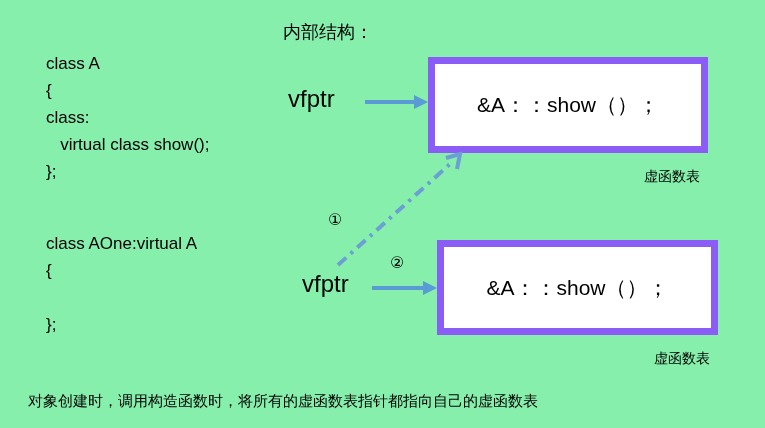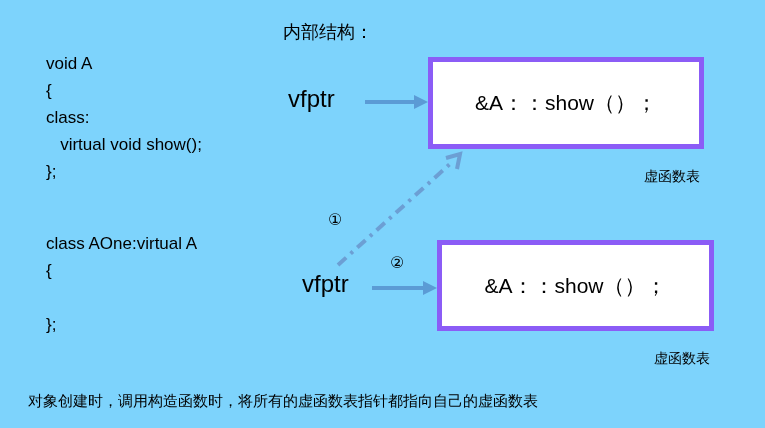--- a/index.html
+++ b/index.html
@@ -4,21 +4,21 @@
 <style>
   html, body { margin: 0; padding: 0; }
   body {
     font-family: "Liberation Sans", "DejaVu Sans", sans-serif;
     background: #ffffff;
   }
   .canvas {
     position: relative;
     width: 765px;
     height: 428px;
-    background: #7dd3fc;
+    background: #86efac;
     overflow: hidden;
   }
   .title {
     position: absolute;
     left: 283px; top: 20px;
     font-size: 18px;
     color: #000000;
     white-space: pre;
   }
   .code-block {
@@ -34,21 +34,21 @@
   .vfptr {
     position: absolute;
     font-size: 24px;
     font-weight: normal;
     color: #000000;
   }
   .vfptr-1 { left: 288px; top: 85px; }
   .vfptr-2 { left: 302px; top: 270px; }
   .vtable-box {
     position: absolute;
-    border: 5px solid #8b5cf6;
+    border: 7px solid #8b5cf6;
     background: #ffffff;
     display: flex;
     align-items: center;
     justify-content: center;
     font-size: 21px;
     color: #000000;
     white-space: pre;
   }
   .vtable-box-1 { left: 428px; top: 57px;  width: 266px; height: 82px; }
   .vtable-box-2 { left: 437px; top: 240px; width: 267px; height: 81px; }
@@ -82,24 +82,24 @@
   }
 </style>
 </head>
 <body>
 
 <div class="canvas">
 
   <div class="title">内部结构：</div>
 
   <div class="code-block code-a">
-    <div class="code-line">void A</div>
+    <div class="code-line">class A</div>
     <div class="code-line">{</div>
     <div class="code-line">class:</div>
-    <div class="code-line">   virtual void show();</div>
+    <div class="code-line">   virtual class show();</div>
     <div class="code-line">};</div>
   </div>
 
   <div class="code-block code-aone">
     <div class="code-line">class AOne:virtual A</div>
     <div class="code-line">{</div>
     <div class="code-line"></div>
     <div class="code-line">};</div>
   </div>
 

